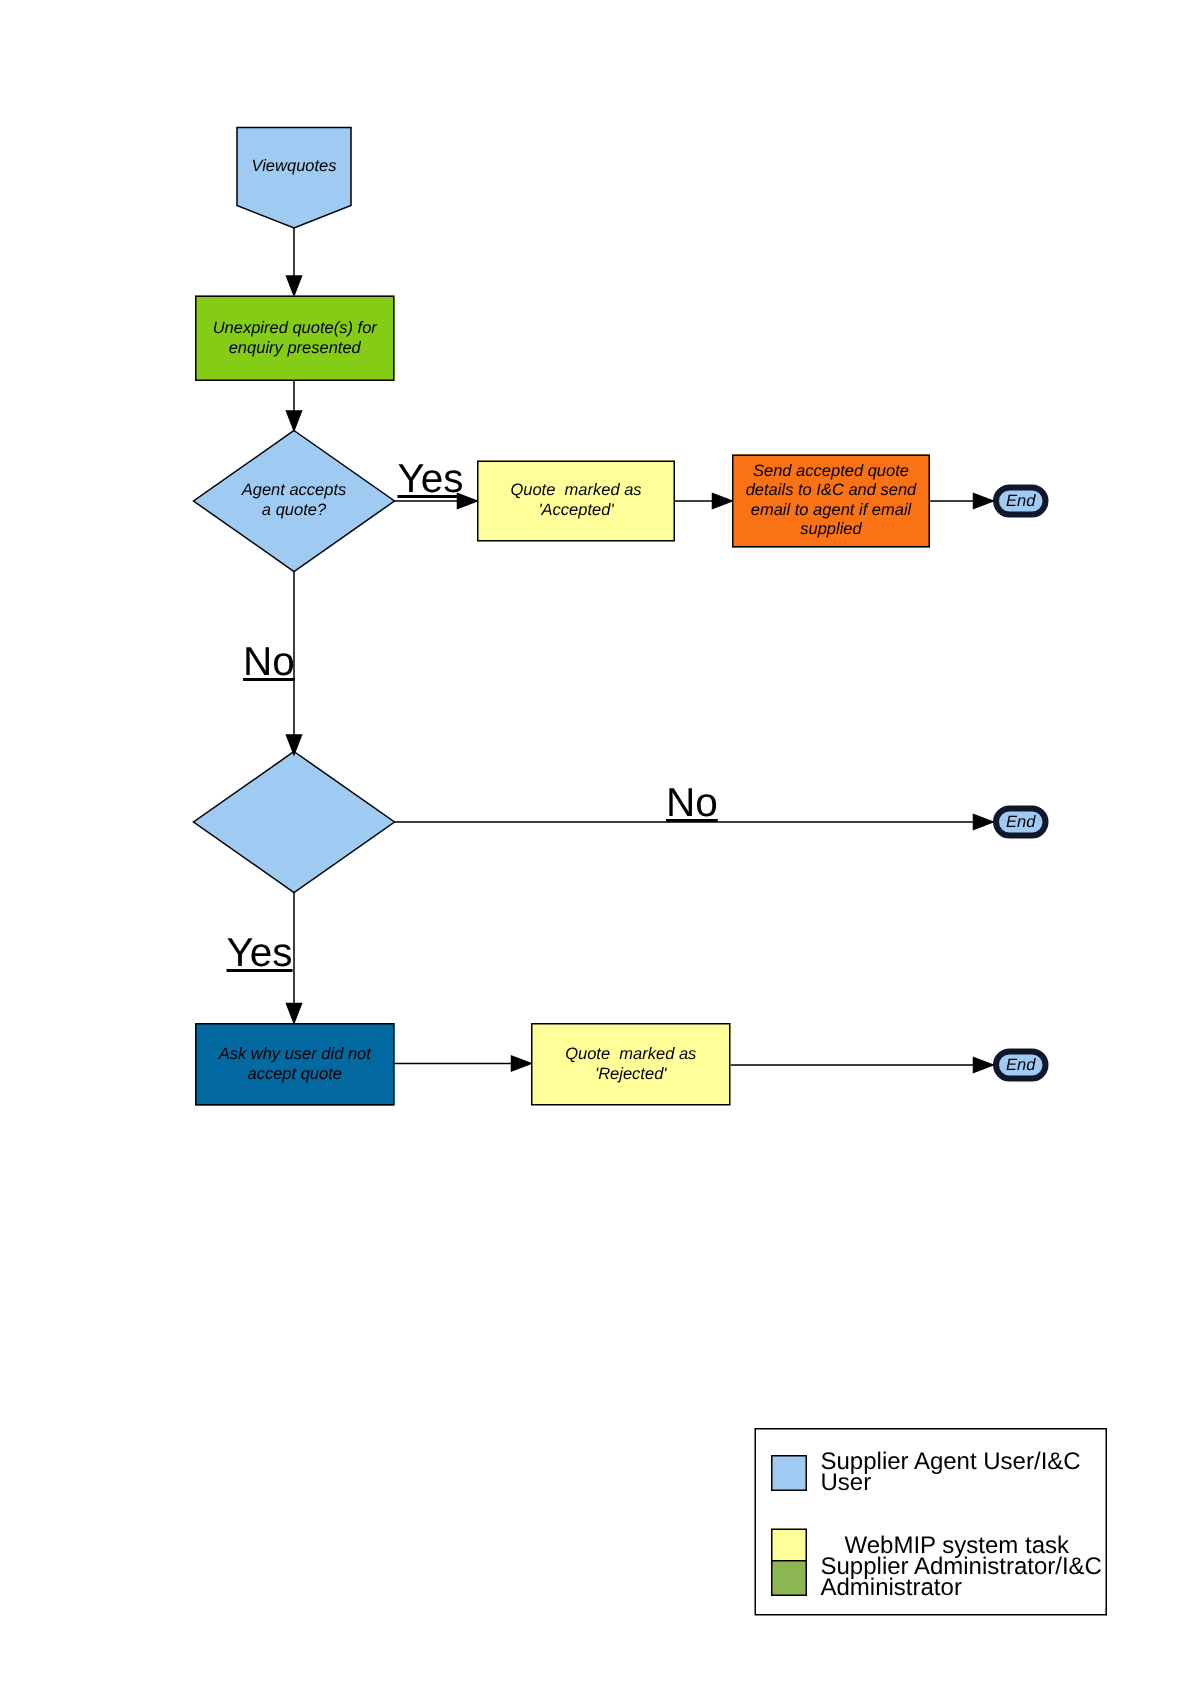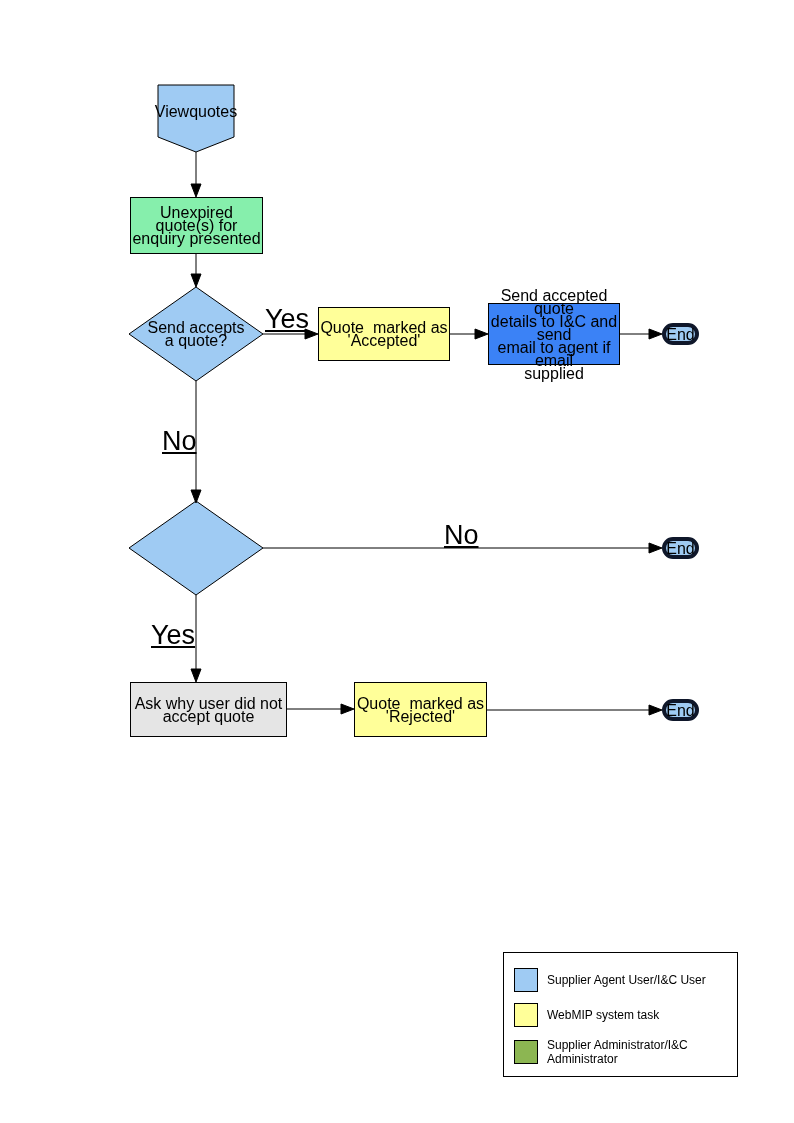--- a/index.html
+++ b/index.html
@@ -16,23 +16,24 @@
   svg line { stroke: #000000; stroke-width: 1; }
   svg polygon { stroke: #000000; stroke-width: 1; }
   svg polygon.arrowhead { fill: #000000; stroke: #000000; }
   .node {
     position: absolute;
     box-sizing: border-box;
     display: flex;
     align-items: center;
     justify-content: center;
     text-align: center;
-    font-size: 16px;
+    font-size: 11px;
     line-height: 13px;
     white-space: pre-wrap;
+    font-style: italic;
   }
   .task { border: 1px solid #000000; }
   .end {
     border: 4px solid #0f172a;
     border-radius: 11px;
   }
   .shape-label { background: transparent; pointer-events: none; }
   .edge-label {
     position: absolute;
     font-size: 27px;
@@ -54,21 +55,21 @@
   }
   .swatch {
     width: 24px;
     height: 24px;
     box-sizing: border-box;
     border: 1px solid #000000;
     flex: 0 0 auto;
     margin-right: 9px;
   }
   .legend-label {
-    font-size: 12px;
+    font-size: 16px;
     line-height: 14px;
     white-space: pre-wrap;
   }
 </style>
 </head>
 <body>
 
 <div class="page">
 
   <svg class="layer" width="794" height="1123" viewBox="0 0 794 1123">
@@ -104,58 +105,58 @@
 
     <line x1="263" y1="709" x2="342" y2="709"></line>
     <polygon class="arrowhead" points="354,709 341,704 341,714"></polygon>
 
     <line x1="487" y1="710" x2="650" y2="710"></line>
     <polygon class="arrowhead" points="662,710 649,705 649,715"></polygon>
   </svg>
 
   <div class="node shape-label" style="left:158px; top:85px; width:76px; height:52px;">Viewquotes</div>
 
-  <div class="node task" style="left: 130px; top: 197px; width: 133px; height: 57px; background-color: #86efac;">Unexpired quote(s) for
+  <div class="node task" style="left: 130px; top: 197px; width: 133px; height: 57px; background-color: #84cc16;">Unexpired quote(s) for
 enquiry presented</div>
 
-  <div class="node shape-label" style="left:141px; top:287px; width:110px; height:94px;">Send accepts
+  <div class="node shape-label" style="left:141px; top:287px; width:110px; height:94px;">Agent accepts
 a quote?</div>
 
   <div class="node task" style="left: 318px; top: 307px; width: 132px; height: 54px; background-color: rgb(255, 255, 153);">Quote  marked as
 'Accepted'</div>
 
-  <div class="node task" style="left: 488px; top: 303px; width: 132px; height: 62px; background-color: #3b82f6;">Send accepted quote
+  <div class="node task" style="left: 488px; top: 303px; width: 132px; height: 62px; background-color: #f97316;">Send accepted quote
 details to I&amp;C and send
 email to agent if email
 supplied</div>
 
   <div class="node end" style="left: 662px; top: 323px; width: 37px; height: 22px; background-color: rgb(159, 203, 243);">End</div>
 
 
   <div class="node end" style="left: 662px; top: 537px; width: 37px; height: 22px; background-color: rgb(159, 203, 243);">End</div>
 
-  <div class="node task" style="left: 130px; top: 682px; width: 157px; height: 55px; background-color: #e5e5e5;">Ask why user did not
+  <div class="node task" style="left: 130px; top: 682px; width: 133px; height: 55px; background-color: #0369a1;">Ask why user did not
 accept quote</div>
 
   <div class="node task" style="left: 354px; top: 682px; width: 133px; height: 55px; background-color: rgb(255, 255, 153);">Quote  marked as
 'Rejected'</div>
 
   <div class="node end" style="left: 662px; top: 699px; width: 37px; height: 22px; background-color: rgb(159, 203, 243);">End</div>
 
   <div class="edge-label" style="left:265px; top:305px;">Yes</div>
   <div class="edge-label" style="left:162px; top:427px;">No</div>
   <div class="edge-label" style="left:444px; top:521px;">No</div>
   <div class="edge-label" style="left:151px; top:621px;">Yes</div>
 
   <div class="legend" style="left:503px; top:952px; width:235px; height:125px;">
     <div class="legend-row" style="top:15px;">
       <span class="swatch" style="background-color: rgb(159, 203, 243);"></span>
       <span class="legend-label">Supplier Agent User/I&amp;C User</span>
     </div>
-    <div class="legend-row" style="top:50px;">
+    <div class="legend-row" style="top:66px;gap:16px;">
       <span class="swatch" style="background-color: rgb(255, 255, 153);"></span>
       <span class="legend-label">WebMIP system task</span>
     </div>
     <div class="legend-row" style="top:85px;">
       <span class="swatch" style="background-color: rgb(140, 182, 82);"></span>
       <span class="legend-label">Supplier Administrator/I&amp;C
 Administrator</span>
     </div>
   </div>
 

